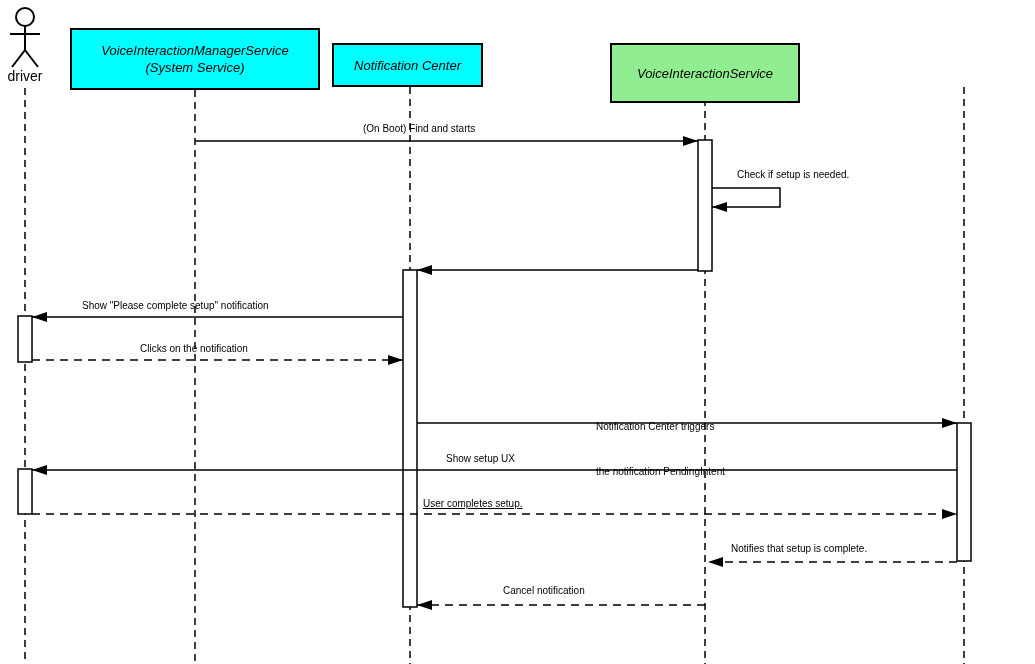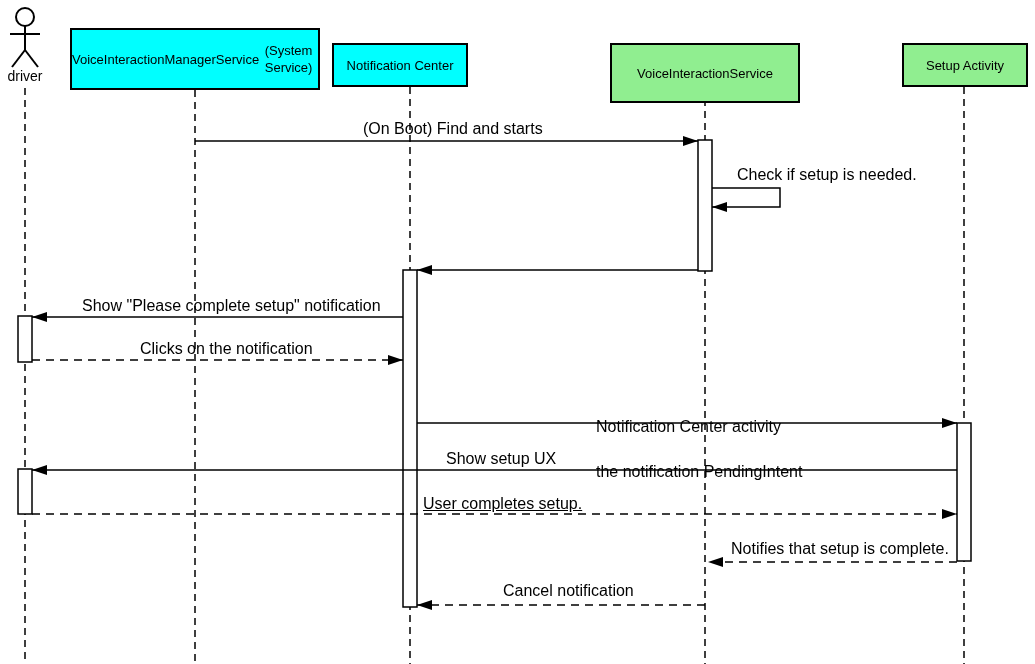--- a/index.html
+++ b/index.html
@@ -3,25 +3,25 @@
 <meta charset="utf-8">
 <style>
   html,body{margin:0;padding:0;background:#ffffff;}
   #diagram{
     position:relative;width:1035px;height:664px;background:#ffffff;
     font-family:"Liberation Sans",sans-serif;color:#000;overflow:hidden;
   }
   #wires{position:absolute;left:0;top:0;width:1035px;height:664px;}
   .pbox{
     position:absolute;box-sizing:border-box;border:2px solid #000;
-    display:flex;flex-direction:row;align-items:center;justify-content:center;
-    text-align:center;font-size:13px;line-height:17px;
+    display:flex;flex-direction:column;align-items:center;justify-content:center;
+    text-align:center;font-size:13px;line-height:17px;font-style:italic;
   }
   .msg{
-    position:absolute;font-size:16px;line-height:15px;white-space:pre;
+    position:absolute;font-size:10px;line-height:15px;white-space:pre;
   }
   .actor-label{
     position:absolute;font-size:14px;text-align:center;
   }
 </style>
 </head>
 <body>
 
 <div id="diagram">
 
@@ -63,41 +63,38 @@
       <line x1="25" y1="50" x2="38" y2="67"></line>
     </g>
   </svg>
 
   <div class="actor-label" style="left:0px;top:68px;width:50px;">driver</div>
 
   <div class="pbox" style="left: 70px; top: 28px; width: 250px; height: 62px; background-color: rgb(0, 255, 255);">
     <div>VoiceInteractionManagerService</div>
     <div>(System Service)</div>
   </div>
-  <div class="pbox" style="left: 332px; top: 43px; width: 136px; height: 44px; background-color: rgb(0, 255, 255);">
+  <div class="pbox" style="left: 332px; top: 43px; width: 151px; height: 44px; background-color: rgb(0, 255, 255);">
     <div>Notification Center</div>
   </div>
   <div class="pbox" style="left: 610px; top: 43px; width: 190px; height: 60px; background-color: rgb(144, 238, 144);">
     <div>VoiceInteractionService</div>
-  </div>
-  <div class="pbox" style="left: 902px; top: 43px; width: 126px; height: 44px; background-color: rgb(144, 238, 144);">
-    <div>Setup Activity</div>
   </div>
 
   <div class="msg" style="left:363px;top:121px;">(On Boot) Find and starts</div>
 
   <div class="msg" style="left:737px;top:167px;">Check if setup is needed.</div>
 
 
   <div class="msg" style="left:82px;top:298px;">Show "Please complete setup" notification</div>
 
   <div class="msg" style="left:140px;top:341px;">Clicks on the notification</div>
 
   <div class="msg" style="left:596px;top:389px;">
-    <div>Notification Center activity</div>
+    <div>Notification Center triggers</div>
     <div>the notification PendingIntent</div>
   </div>
 
   <div class="msg" style="left:446px;top:451px;">Show setup UX</div>
 
   <div class="msg" style="left:423px;top:496px;text-decoration:underline;">User completes setup.</div>
 
   <div class="msg" style="left:731px;top:541px;">Notifies that setup is complete.</div>
 
   <div class="msg" style="left:503px;top:583px;">Cancel notification</div>

